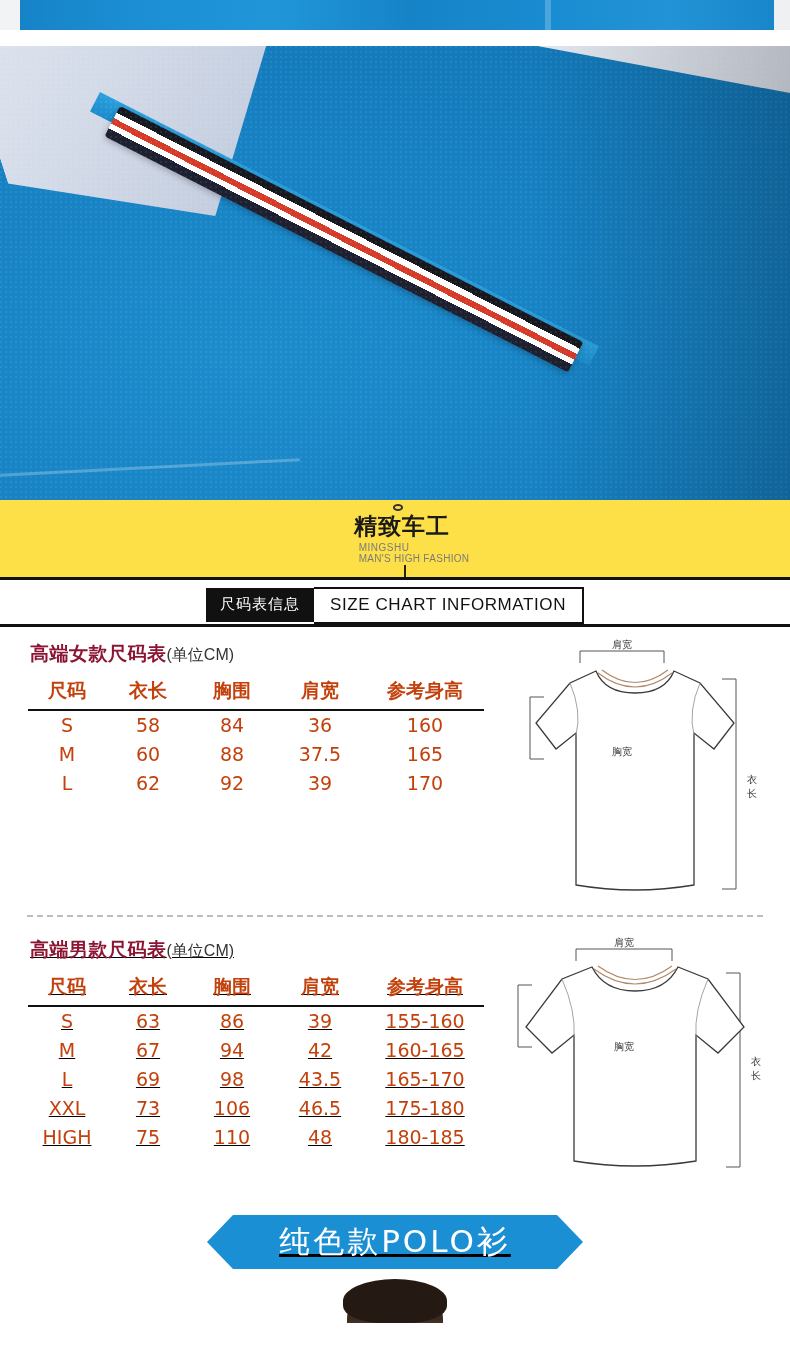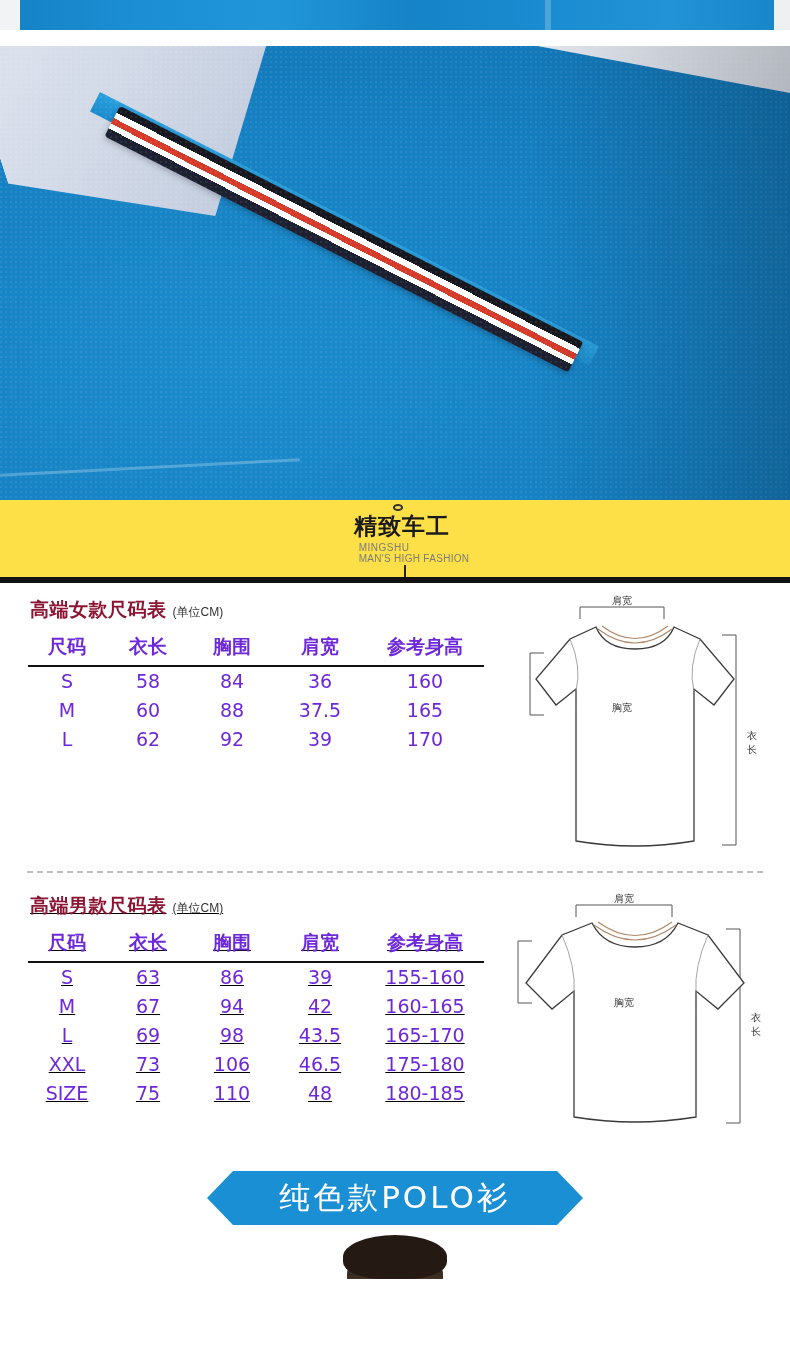--- a/index.html
+++ b/index.html
@@ -203,35 +203,34 @@
     align-items: baseline;
   }
   .size-title .t-main {
     font-size: 19px;
     font-weight: bold;
     color: #8c1533;
     letter-spacing: 0.5px;
     font-family: "DejaVu Sans", sans-serif;
   }
   .size-title .t-unit {
-    font-size: 12px;
+    font-size: 16px;
     color: #333;
-    margin-left: 6px;
   }
   table.size-table {
     margin: 8px 0 0 28px;
     border-collapse: collapse;
     width: 456px;
     font-family: "DejaVu Sans", sans-serif;
   }
   table.size-table th,
   table.size-table td {
     font-size: 19px;
     font-weight: normal;
-    color: #6d28d9;
+    color: #c2410c;
     text-align: center;
     padding: 3px 0 4px;
     white-space: nowrap;
   }
   table.size-table thead th {
     font-weight: bold;
     font-size: 19px;
     border-bottom: 2px solid #111;
     padding-bottom: 5px;
   }
@@ -267,20 +266,21 @@
     margin-top: 14px;
   }
   .polo-banner {
     position: relative;
     height: 54px;
     background: #1a8fd4;
     display: flex;
     align-items: center;
     justify-content: flex-start;
     padding: 0 46px;
+    text-decoration: underline;
   }
   .polo-banner::before,
   .polo-banner::after {
     content: "";
     position: absolute;
     top: 0;
     width: 0; height: 0;
     border-top: 27px solid transparent;
     border-bottom: 27px solid transparent;
   }
@@ -348,20 +348,24 @@
   <div class="craft">
     <div class="ring"></div>
     <div class="cn-title">精致车工</div>
     <div class="en-block">
       <div class="en-1">MINGSHU</div>
       <div class="en-2">MAN'S HIGH FASHION</div>
     </div>
     <div class="divider"></div>
   </div>
 
+  <div class="chart-header">
+    <div class="tab-cn">尺码表信息</div>
+    <div class="tab-en">SIZE CHART INFORMATION</div>
+  </div>
   <div class="rule-under"></div>
 
   <div class="size-section" style="height:296px;">
     <div class="size-title">
       <span class="t-main">高端女款尺码表</span>
       <span class="t-unit">(单位CM)</span>
     </div>
 
     <table class="size-table">
       <colgroup>
@@ -491,21 +495,21 @@
           <td>165-170</td>
         </tr>
         <tr>
           <td>XXL</td>
           <td>73</td>
           <td>106</td>
           <td>46.5</td>
           <td>175-180</td>
         </tr>
         <tr>
-          <td>SIZE</td>
+          <td>HIGH</td>
           <td>75</td>
           <td>110</td>
           <td>48</td>
           <td>180-185</td>
         </tr>
       </tbody>
     </table>
 
     <div class="diagram" style="top:12px; right:20px;">
       <svg width="270" height="250" viewBox="0 0 270 250">

